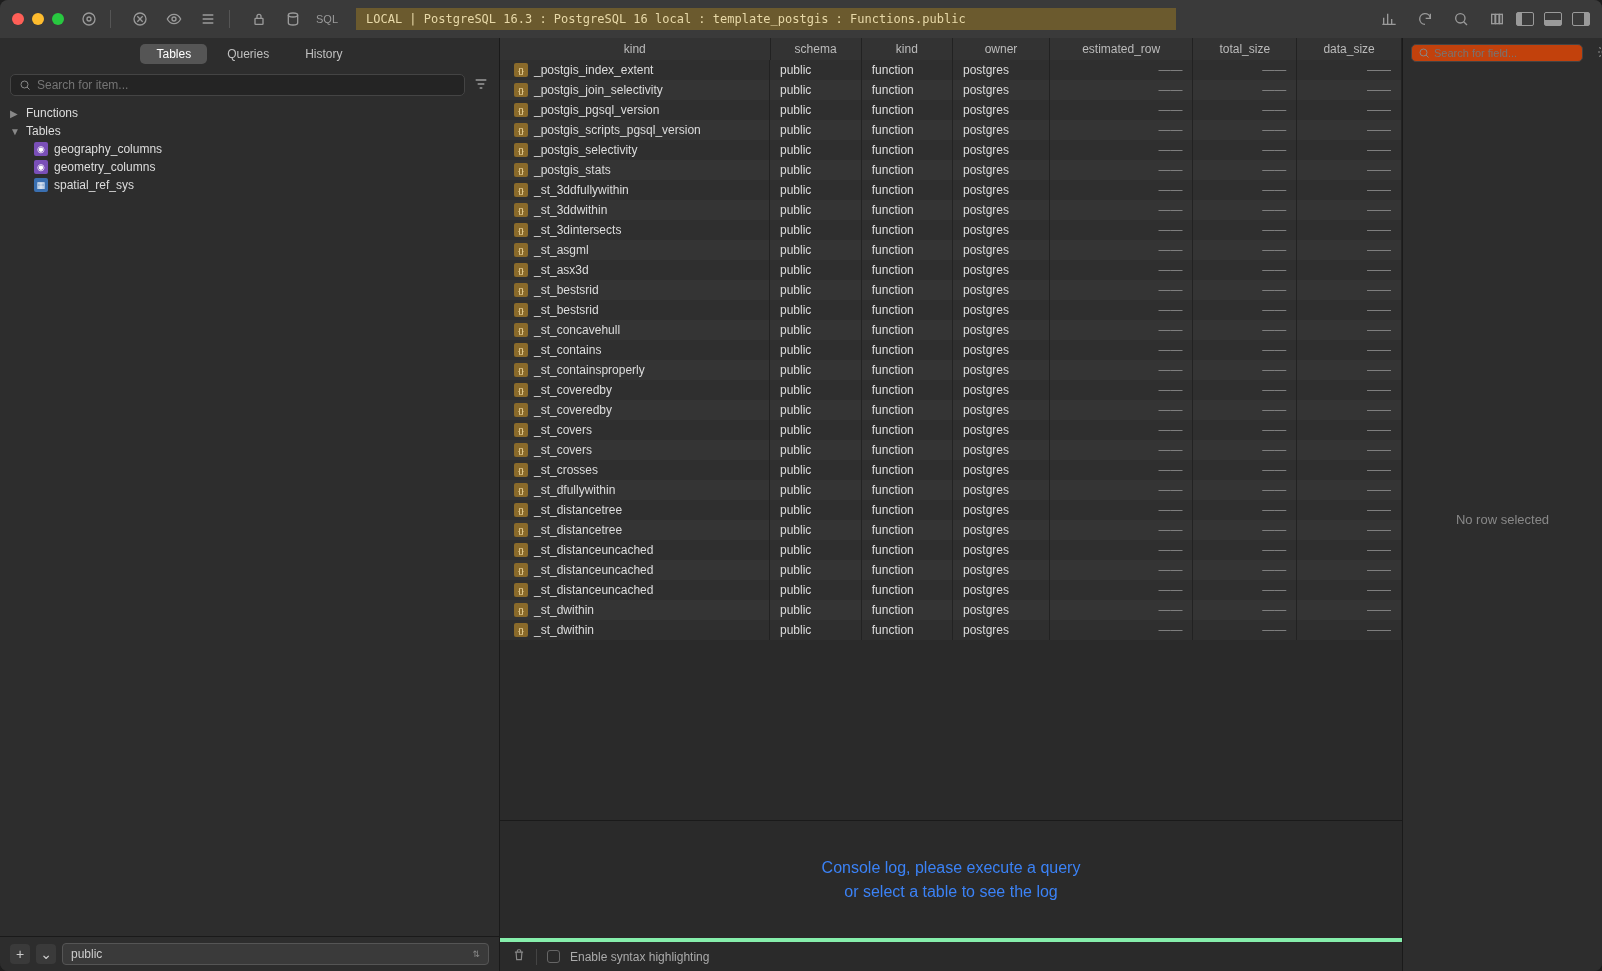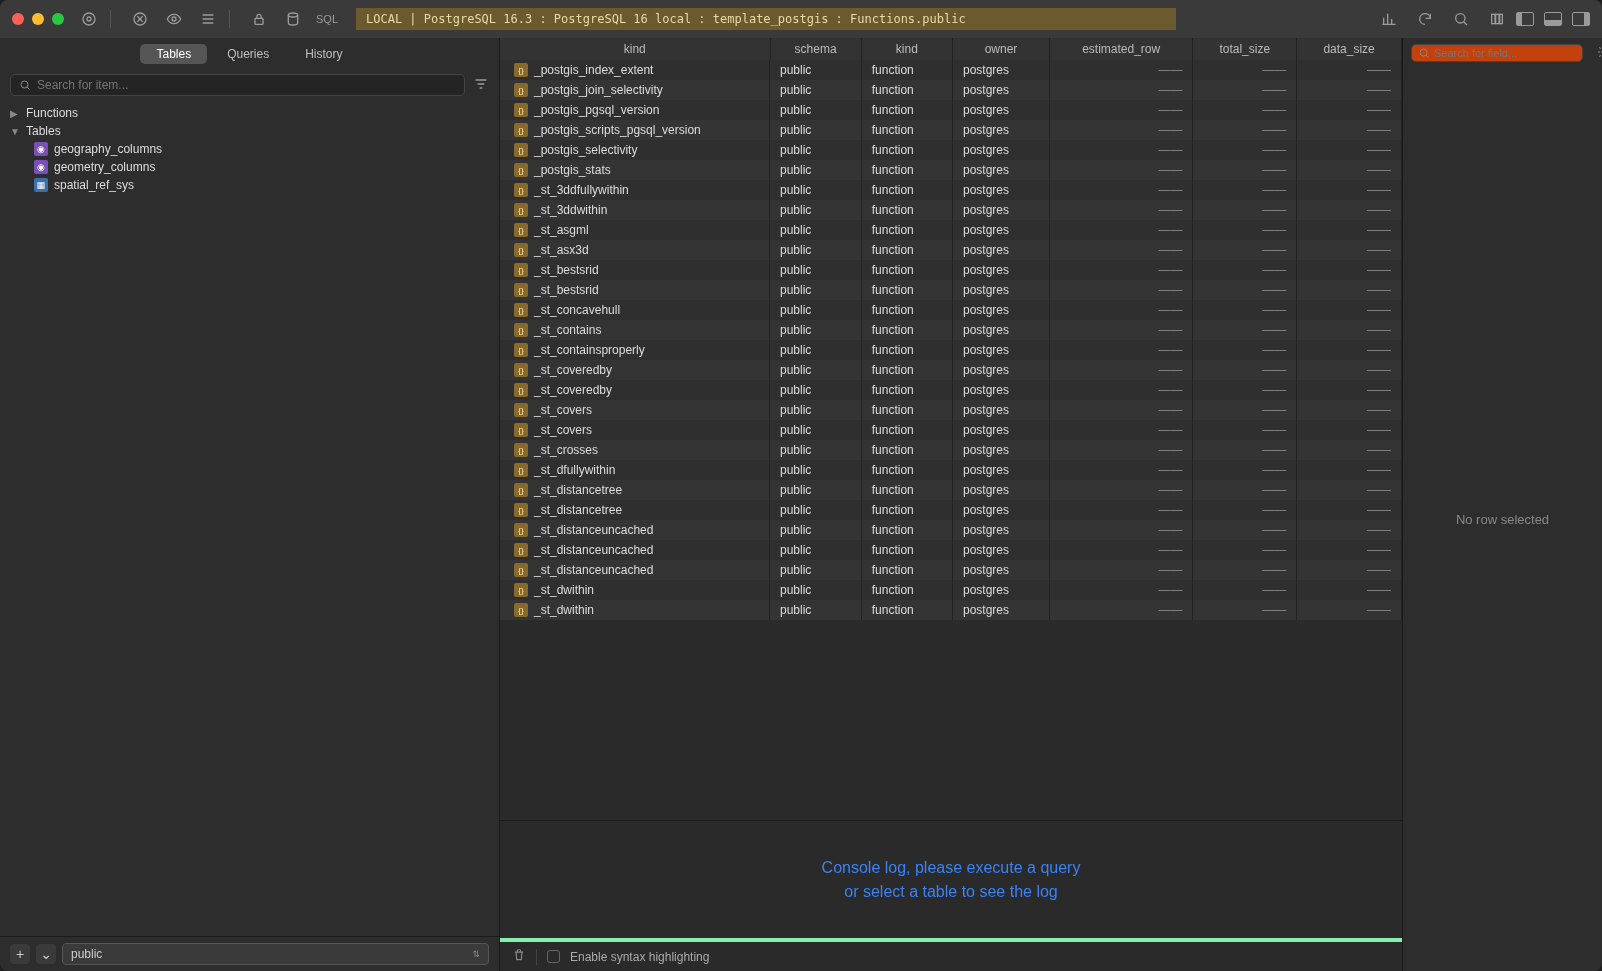--- a/index.html
+++ b/index.html
@@ -318,20 +318,32 @@
                 <td>public</td>
                 <td>function</td>
                 <td>postgres</td>
                 <td class="num">——</td>
                 <td class="num">——</td>
                 <td class="num">——</td>
               </tr>
               <tr>
                 <td class="name">
                   <span class="fn-badge"></span>
+                  <span>_st_3dintersects</span>
+                </td>
+                <td>public</td>
+                <td>function</td>
+                <td>postgres</td>
+                <td class="num">——</td>
+                <td class="num">——</td>
+                <td class="num">——</td>
+              </tr>
+              <tr>
+                <td class="name">
+                  <span class="fn-badge"></span>
                   <span>_st_asgml</span>
                 </td>
                 <td>public</td>
                 <td>function</td>
                 <td>postgres</td>
                 <td class="num">——</td>
                 <td class="num">——</td>
                 <td class="num">——</td>
               </tr>
               <tr>

